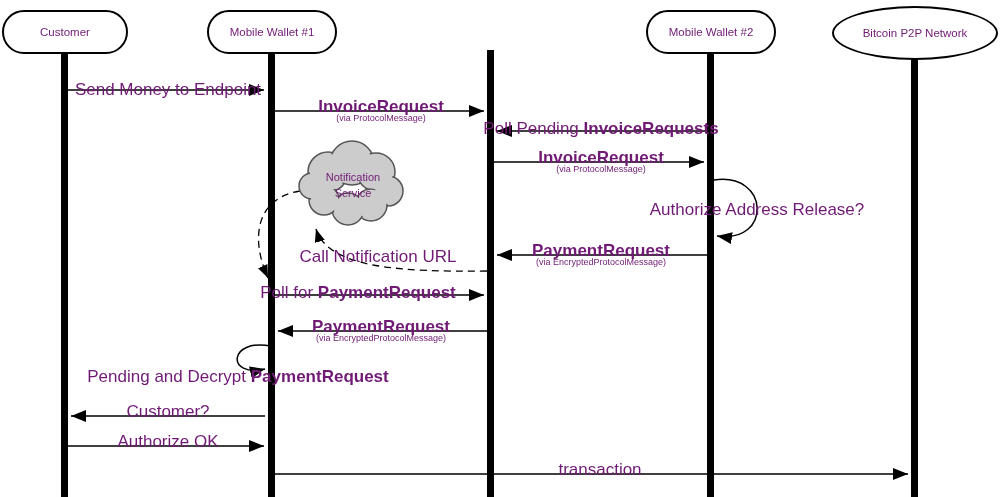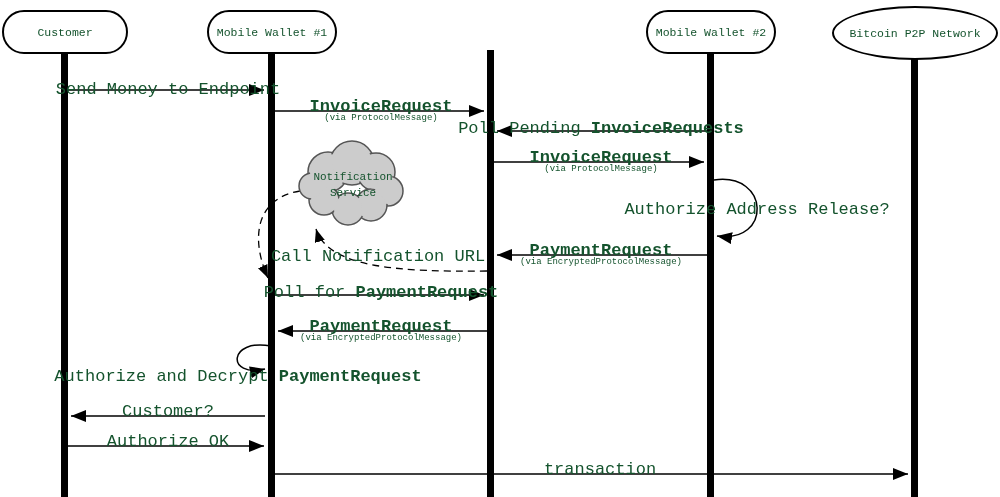--- a/index.html
+++ b/index.html
@@ -1,18 +1,18 @@
 <!DOCTYPE html>
 <html><head>
 <meta charset="utf-8">
 <style>
   html,body { margin:0; padding:0; background:#fff; }
   .stage {
     position:relative; width:1000px; height:497px; background:#ffffff;
-    font-family:Liberation Mono, monospace; color:#14532d; overflow:hidden;
+    font-family:Liberation Sans, sans-serif; color:#701a75; overflow:hidden;
   }
   .actor {
     position:absolute; box-sizing:border-box; border:2px solid #000; border-radius:22px;
     background:#fff; display:flex; align-items:center; justify-content:center;
     font-size:11.5px; z-index:4; text-align:center;
   }
   .actor.ellipse { border-radius:50%; }
   .lifeline { position:absolute; width:7px; background:#000; z-index:1; }
   .connectors { position:absolute; left:0; top:0; z-index:2; pointer-events:none; }
   .msg {
@@ -105,26 +105,26 @@
   <div class="msg bold" style="left:601px; top:148px;">InvoiceRequest</div>
   <div class="msg sub" style="left:601px; top:164px;">(via ProtocolMessage)</div>
 
   <div class="msg" style="left:757px; top:200px;">Authorize Address Release?</div>
 
   <div class="msg bold" style="left:601px; top:241px;">PaymentRequest</div>
   <div class="msg sub" style="left:601px; top:257px;">(via EncryptedProtocolMessage)</div>
 
   <div class="msg" style="left:378px; top:247px;">Call Notification URL</div>
 
-  <div class="msg" style="left:381px; top:283px;"><span>Poll for </span><span class="bold">PaymentRequest</span></div>
+  <div class="msg" style="left:358px; top:283px;"><span>Poll for </span><span class="bold">PaymentRequest</span></div>
 
   <div class="msg bold" style="left:381px; top:317px;">PaymentRequest</div>
   <div class="msg sub" style="left:381px; top:333px;">(via EncryptedProtocolMessage)</div>
 
-  <div class="msg" style="left:238px; top:367px;"><span>Authorize and Decrypt </span><span class="bold">PaymentRequest</span></div>
+  <div class="msg" style="left:238px; top:367px;"><span>Pending and Decrypt </span><span class="bold">PaymentRequest</span></div>
 
   <div class="msg" style="left:168px; top:402px;">Customer?</div>
 
   <div class="msg" style="left:168px; top:432px;">Authorize OK</div>
 
   <div class="msg" style="left:600px; top:460px;">transaction</div>
 
 </div>
 
 </body></html>

